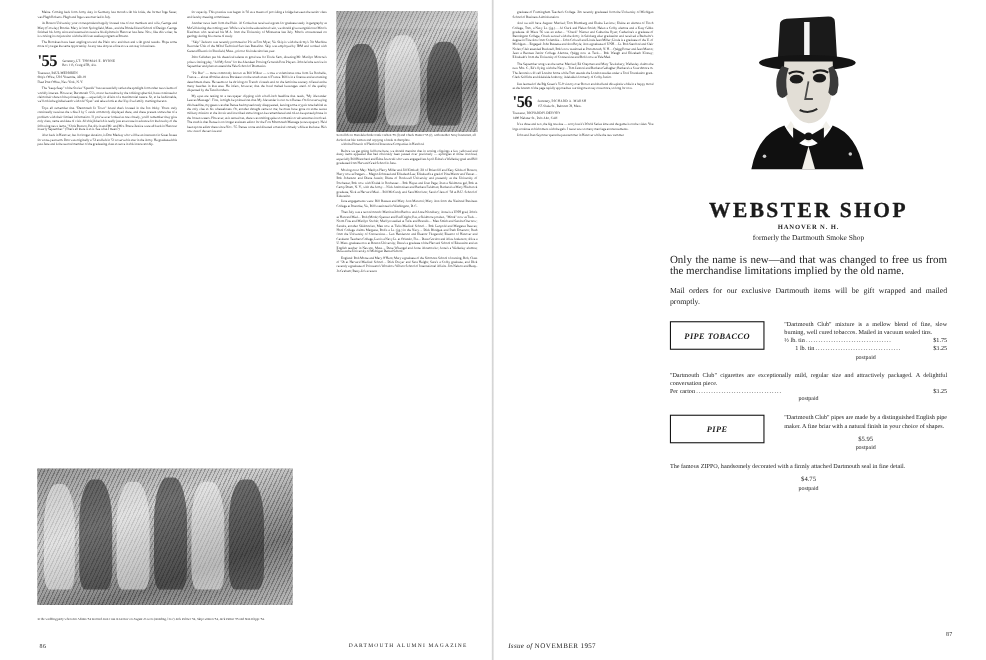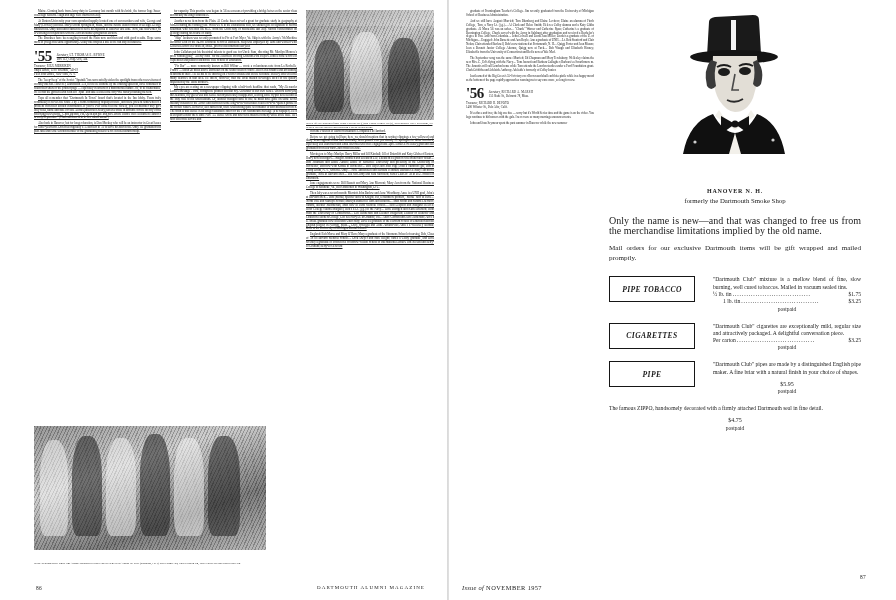--- a/index.html
+++ b/index.html
@@ -5,21 +5,21 @@
   html,body{margin:0;padding:0;}
   body{
     width:896px;height:600px;
     background:#ffffff;
     font-family:"Liberation Serif", serif;
     color:#1b1b1b;
     overflow:hidden;
   }
   .spread{position:relative;width:896px;height:600px;display:flex;}
   .page{position:relative;height:600px;box-sizing:border-box;}
-  .page-left{width:448px;padding:10px 14px 0 34px;text-decoration:underline;}
+  .page-left{width:448px;padding:10px 14px 0 34px;}
   .page-right{width:448px;padding:10px 30px 0 18px;}
   .gutter{position:absolute;left:447px;top:0;width:2px;height:600px;
     background:linear-gradient(to right,#e6e6e6,#cfcfcf,#efefef);}
 
   
   .cols{display:flex;gap:9px;}
   .col{width:128px;}
   p.body{
     font-size:3.05px;line-height:3.9px;text-align:justify;
     margin:0 0 2px 0;text-indent:4px;
@@ -230,20 +230,21 @@
             <path d="M80 104 L66 112 L80 122 Z" fill="#121212"></path>
             <circle cx="66" cy="112" r="3.5" fill="#121212"></circle>
 
             <path d="M44 102 Q20 110 14 142 L116 142 Q110 110 88 102 Q78 120 66 121 Q54 120 44 102 Z" fill="#101010"></path>
             <path d="M66 121 L60 142 L72 142 Z" fill="#f2f0ea"></path>
             <circle cx="26" cy="130" r="1.6" fill="#cfcfcf"></circle>
             <circle cx="104" cy="128" r="1.6" fill="#cfcfcf"></circle>
           </svg>
         </div>
 
+        <div class="ad-name">WEBSTER SHOP</div>
         <div class="ad-town">HANOVER N. H.</div>
         <div class="ad-formerly">formerly the Dartmouth Smoke Shop</div>
 
         <p class="ad-lead">Only the name is new—and that was changed to free us from the merchandise limitations implied by the old name.</p>
         <p class="ad-lead2">Mail orders for our exclusive Dartmouth items will be gift wrapped and mailed promptly.</p>
 
         <div class="ad-items">
 
           <div class="ad-item">
             <div class="ad-box">PIPE TOBACCO</div>
@@ -257,21 +258,20 @@
               <div class="price-line" style="padding-left:10px;">
                 <span class="lbl">1 lb. tin</span>
                 <span class="dots">..................................</span>
                 <span class="amt">$3.25</span>
               </div>
               <div class="postpaid">postpaid</div>
             </div>
           </div>
 
           <div class="ad-item">
-            <div class="ad-box">CIGARETTES</div>
             <div class="ad-desc-wrap" style="flex:1;">
               <div class="ad-desc">"Dartmouth Club" cigarettes are exceptionally mild, regular size and attractively packaged. A delightful conversation piece.</div>
               <div class="price-line">
                 <span class="lbl">Per carton</span>
                 <span class="dots">..................................</span>
                 <span class="amt">$3.25</span>
               </div>
               <div class="postpaid">postpaid</div>
             </div>
           </div>

